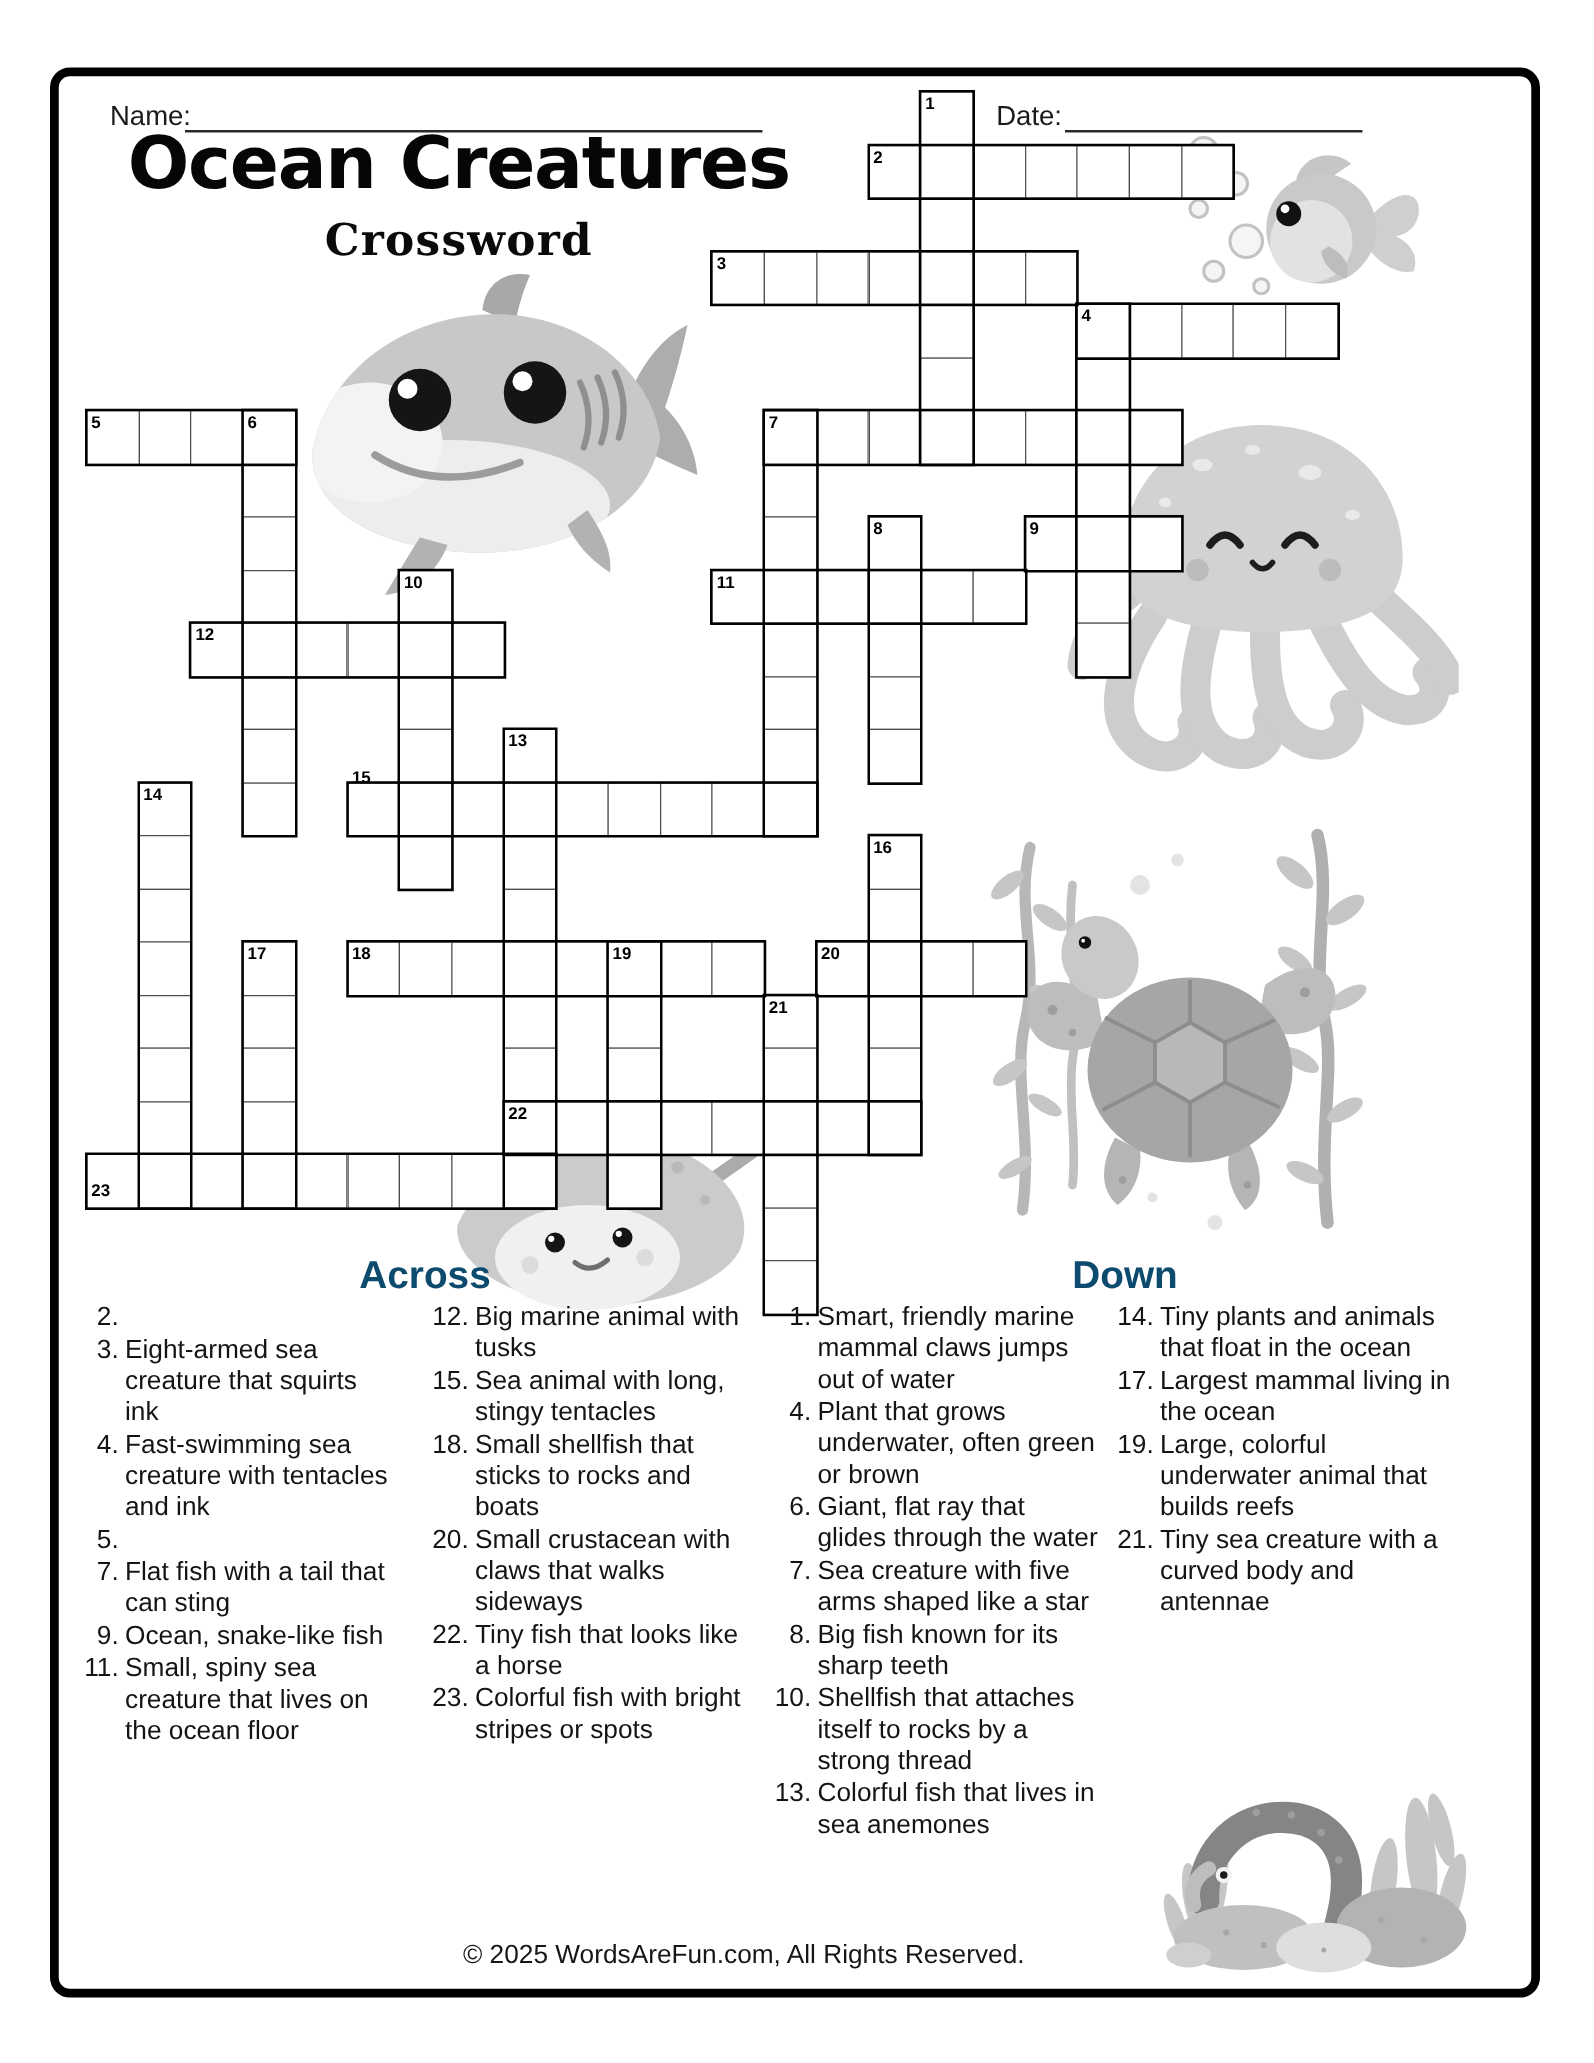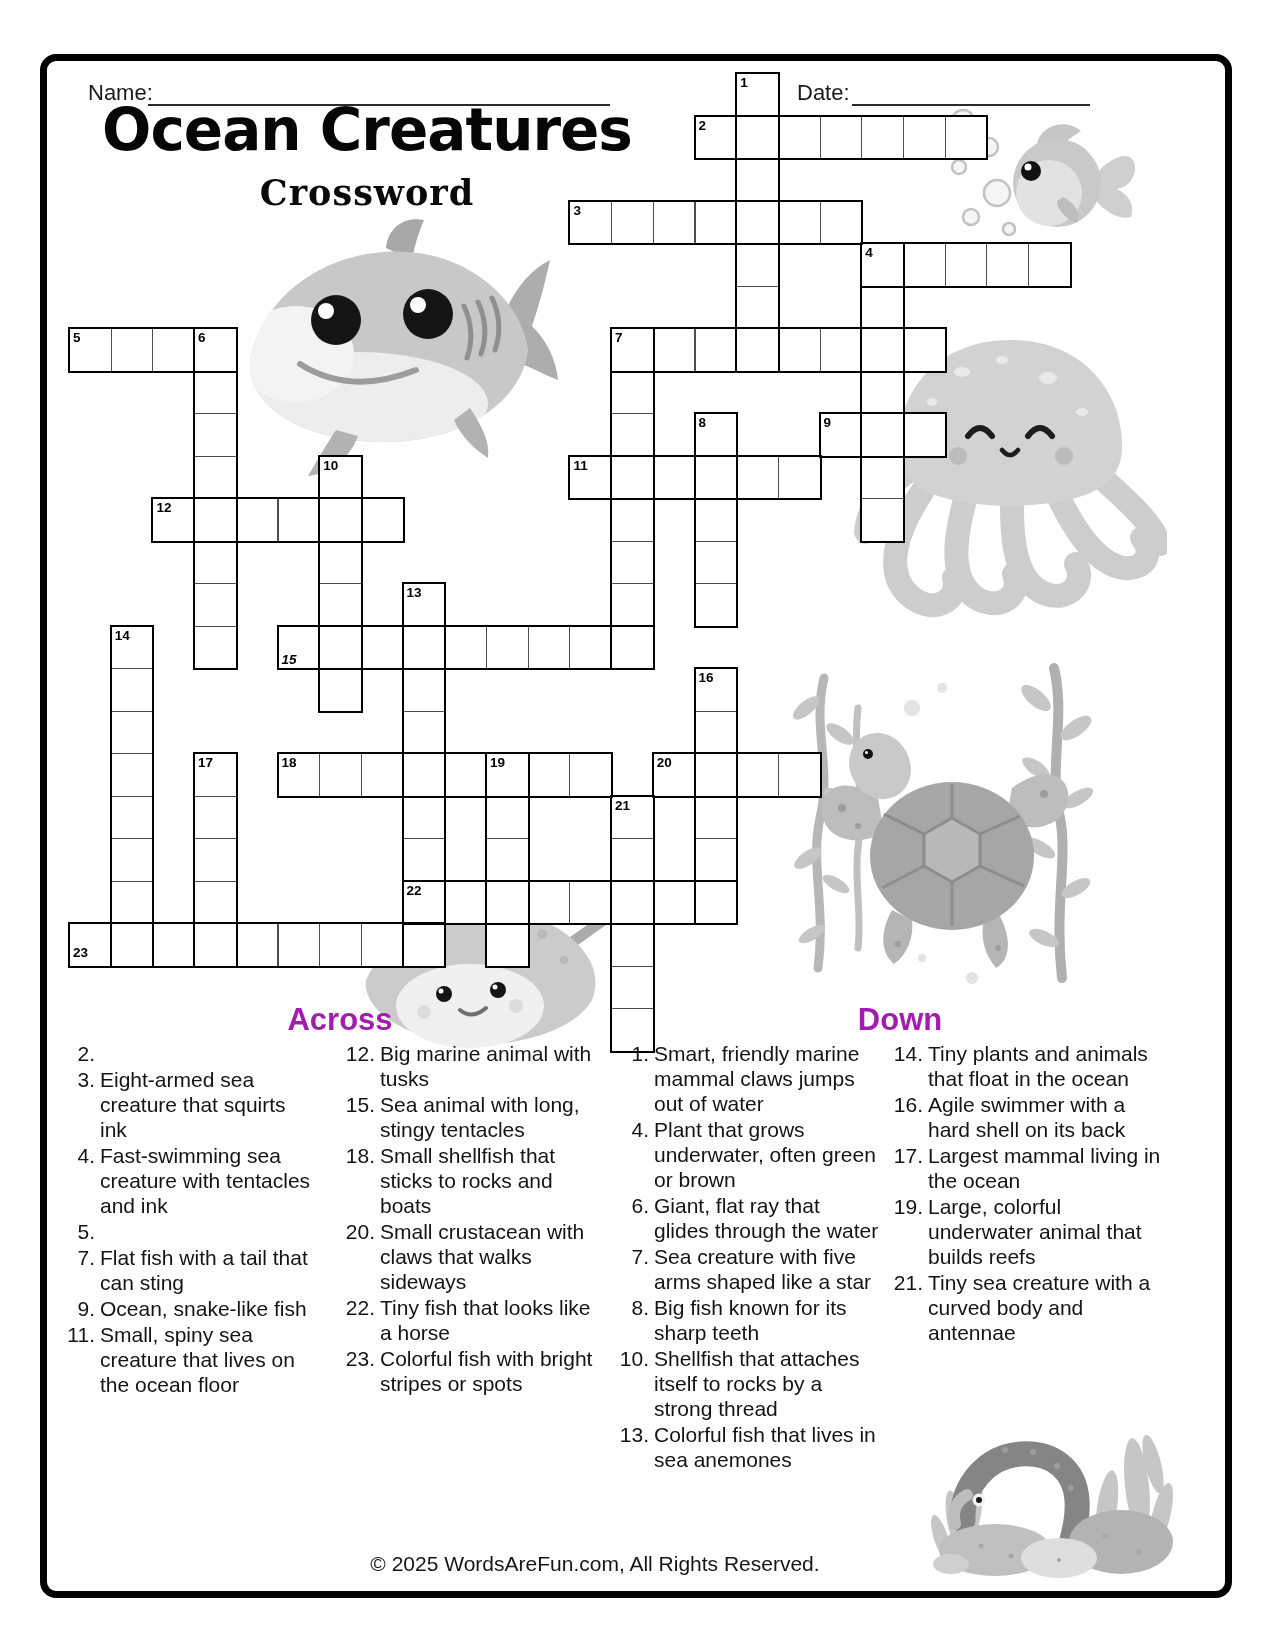--- a/index.html
+++ b/index.html
@@ -15,21 +15,21 @@
   .subtitle{position:absolute;left:57px;top:172px;width:620px;text-align:center;
          font-family:"DejaVu Serif",serif;font-weight:bold;font-size:35px;
          letter-spacing:1px;color:#0a0a0a;}
   .illus{position:absolute;z-index:1;}
   #grid{position:absolute;left:0;top:0;z-index:5;}
   .cell{position:absolute;background:#fff;border:1px solid #4d4d4d;box-sizing:border-box;}
   .word-outline{position:absolute;border:2.5px solid #000;box-sizing:border-box;
                 background:transparent;pointer-events:none;z-index:6;}
   .cnum-grid{position:absolute;font-size:13.5px;font-weight:bold;color:#000;
              z-index:7;line-height:1;}
-  .clue-heading{position:absolute;font-size:31px;font-weight:bold;color:#a21caf;
+  .clue-heading{position:absolute;font-size:31px;font-weight:bold;color:#0c4a6e;
                 text-align:center;z-index:8;}
   .clue-col{position:absolute;z-index:8;}
   .clue{display:flex;font-size:21px;line-height:1.19;color:#141414;margin:0 0 1px 0;}
   .clue .num{width:36px;min-width:36px;text-align:right;padding-right:5px;box-sizing:border-box;}
   .clue .txt{flex:1;}
   .footer{position:absolute;left:0;top:1552px;width:1190px;text-align:center;
           font-size:21px;color:#161616;z-index:8;}
 </style>
 </head>
 <body>
@@ -390,21 +390,21 @@
       <div class="cnum-grid" style="left: 73px; top: 331px;">5</div>
       <div class="cnum-grid" style="left: 198.1px; top: 331px;">6</div>
       <div class="cnum-grid" style="left: 615.1px; top: 331px;">7</div>
       <div class="cnum-grid" style="left: 698.5px; top: 416px;">8</div>
       <div class="cnum-grid" style="left: 823.6px; top: 416px;">9</div>
       <div class="cnum-grid" style="left: 323.2px; top: 458.5px;">10</div>
       <div class="cnum-grid" style="left: 573.4px; top: 458.5px;">11</div>
       <div class="cnum-grid" style="left: 156.4px; top: 501px;">12</div>
       <div class="cnum-grid" style="left: 406.6px; top: 586px;">13</div>
       <div class="cnum-grid" style="left: 114.7px; top: 628.5px;">14</div>
-      <div class="cnum-grid" style="left: 281.5px; top: 653px; font-style: italic;">15</div>
+      <div class="cnum-grid" style="left: 281.5px; top: 615px;">15</div>
       <div class="cnum-grid" style="left: 698.5px; top: 671px;">16</div>
       <div class="cnum-grid" style="left: 198.1px; top: 756px;">17</div>
       <div class="cnum-grid" style="left: 281.5px; top: 756px;">18</div>
       <div class="cnum-grid" style="left: 490px; top: 756px;">19</div>
       <div class="cnum-grid" style="left: 656.8px; top: 756px;">20</div>
       <div class="cnum-grid" style="left: 615.1px; top: 798.5px;">21</div>
       <div class="cnum-grid" style="left: 406.6px; top: 883.5px;">22</div>
       <div class="cnum-grid" style="left: 73px; top: 946px;">23</div>
     </div>
 
@@ -493,24 +493,20 @@
         <span class="num">13.</span>
         <span class="txt">Colorful fish that lives in sea anemones</span>
       </div>
     </div>
   <div class="clue-col" id="dc2" style="left:892px;top:1042px;width:272px;">
       <div class="clue">
         <span class="num">14.</span>
         <span class="txt">Tiny plants and animals that float in the ocean</span>
       </div>
       <div class="clue">
-        <span class="num">16.</span>
-        <span class="txt">Agile swimmer with a hard shell on its back</span>
-      </div>
-      <div class="clue">
         <span class="num">17.</span>
         <span class="txt">Largest mammal living in the ocean</span>
       </div>
       <div class="clue">
         <span class="num">19.</span>
         <span class="txt">Large, colorful underwater animal that builds reefs</span>
       </div>
       <div class="clue">
         <span class="num">21.</span>
         <span class="txt">Tiny sea creature with a curved body and antennae</span>

